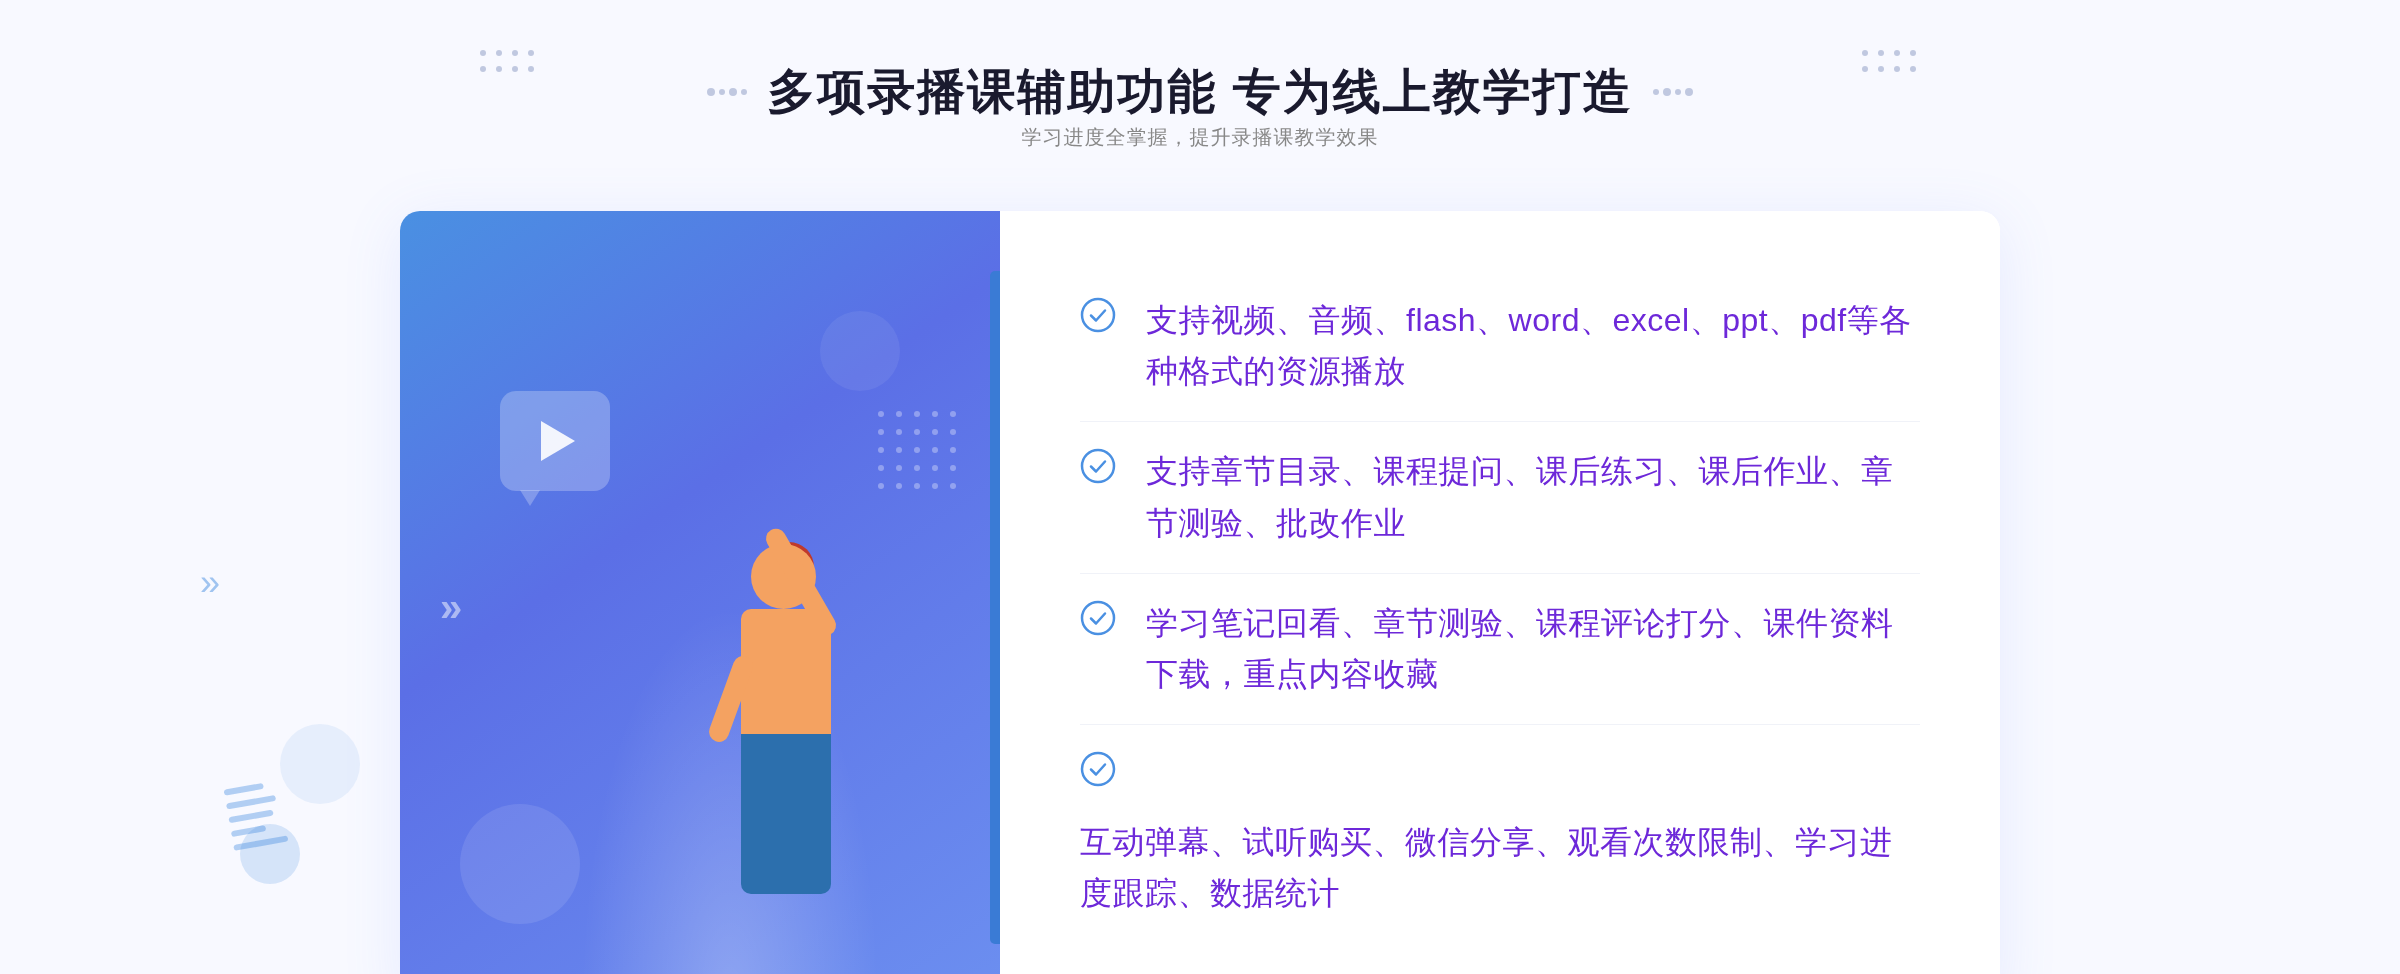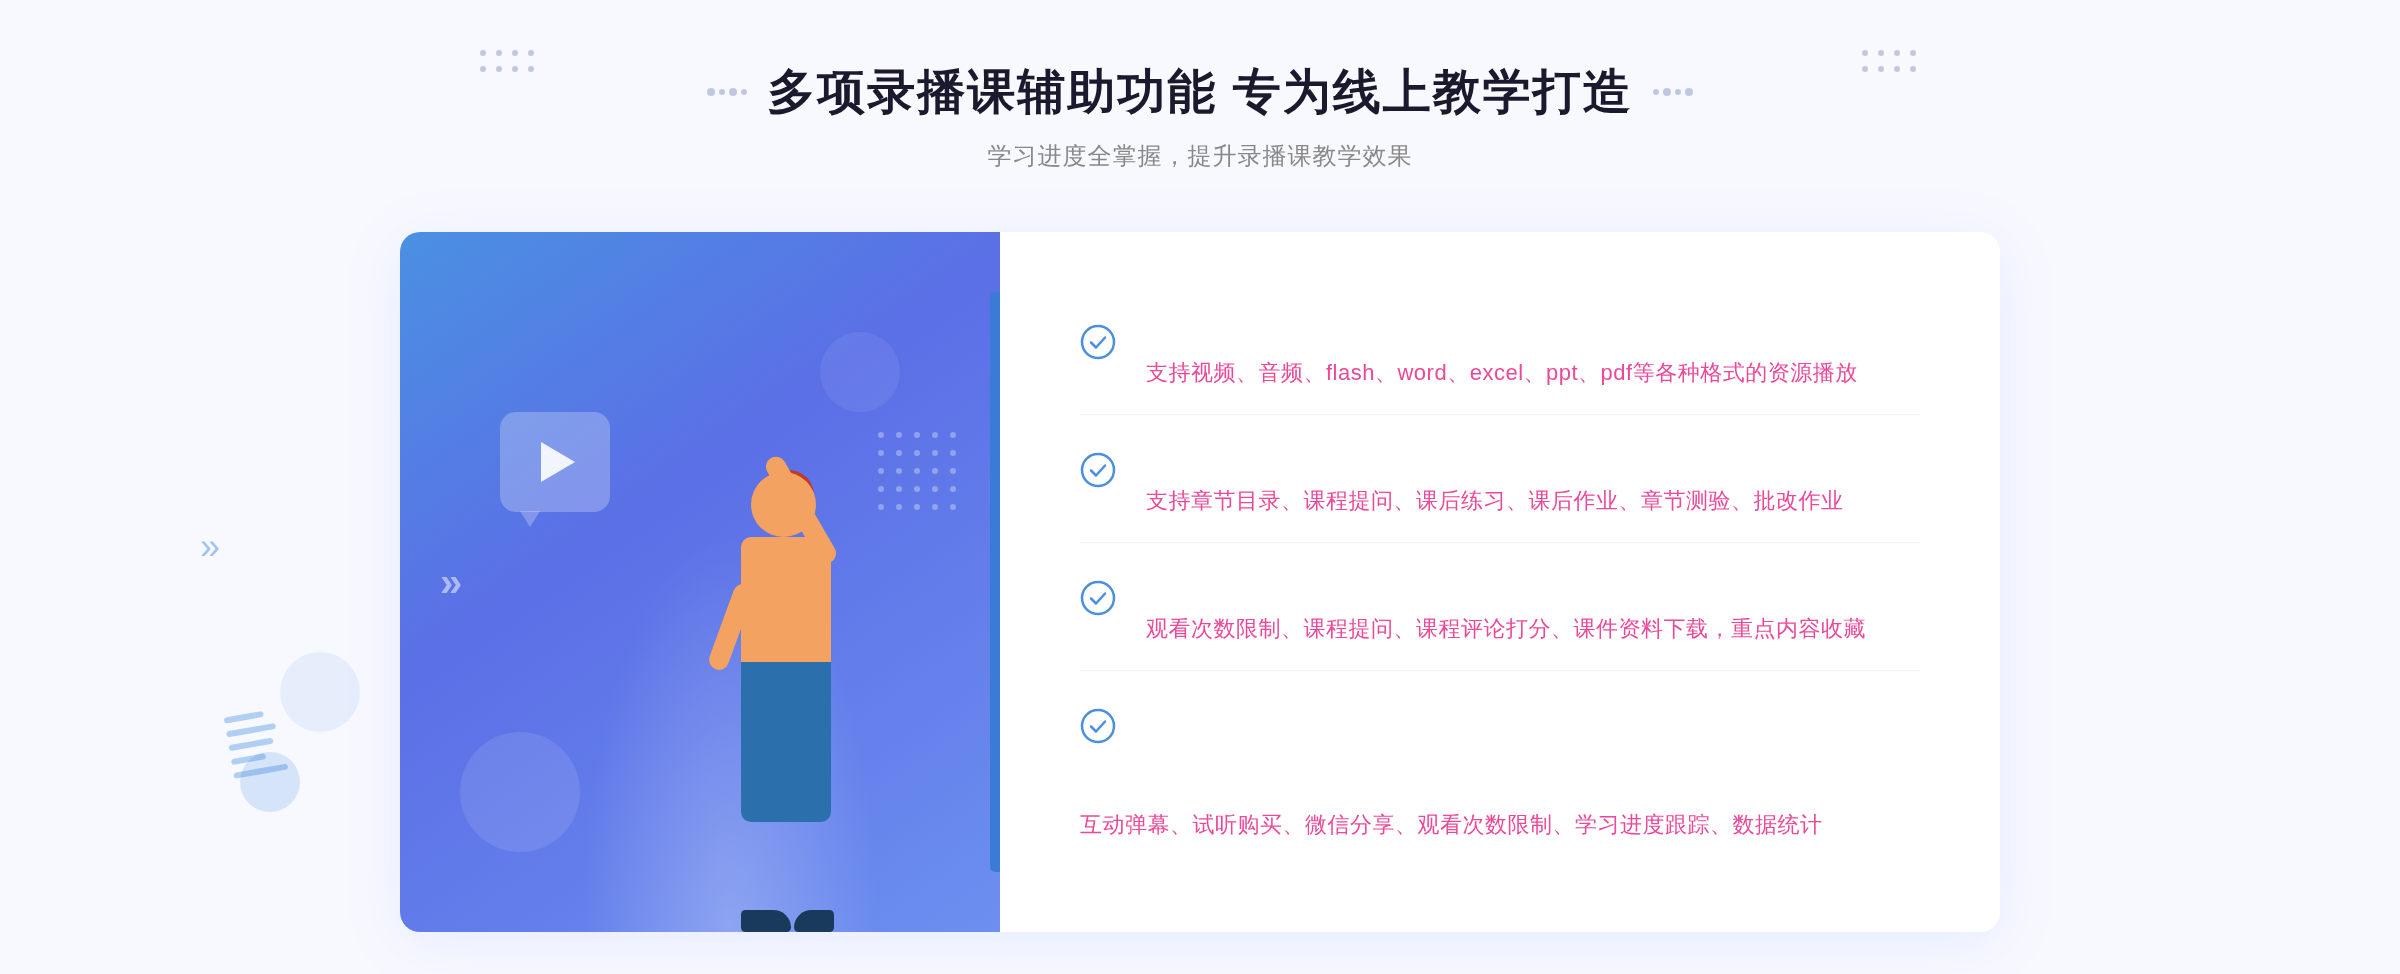--- a/index.html
+++ b/index.html
@@ -61,22 +61,21 @@
     }
 
     .main-title {
       font-size: 48px;
       font-weight: 700;
       color: #1a1a2e;
       letter-spacing: 2px;
     }
 
     .sub-title {
-      margin-top: 16px;
-      font-size: 24px;
+      font-size: 20px;
       color: #888;
       letter-spacing: 1px;
     }
 
     
     .content-area {
       display: flex;
       align-items: stretch;
       width: 1600px;
       background: #ffffff;
@@ -344,25 +343,24 @@
       flex-shrink: 0;
       margin-top: 2px;
     }
 
     .check-icon svg {
       width: 36px;
       height: 36px;
     }
 
     .feature-text {
-      font-size: 22px;
-      color: #ec4899;
+      font-size: 32px;
+      color: #6d28d9;
       line-height: 1.6;
       letter-spacing: 0.5px;
-      margin-top: 33px;
     }
 
     
     .left-chevron-deco {
       position: absolute;
       left: 200px;
       top: 50%;
       transform: translateY(20px);
       color: #4a90e2;
       font-size: 36px;
@@ -595,21 +593,21 @@
         <span class="feature-text">支持章节目录、课程提问、课后练习、课后作业、章节测验、批改作业</span>
       </div>
 
       <div class="feature-item">
         <div class="check-icon">
           <svg viewBox="0 0 36 36" fill="none" xmlns="http://www.w3.org/2000/svg">
             <circle cx="18" cy="18" r="16" stroke="#4a90e2" stroke-width="2.5"></circle>
             <path d="M11 18.5l5 5 9-10" stroke="#4a90e2" stroke-width="2.5" stroke-linecap="round" stroke-linejoin="round"></path>
           </svg>
         </div>
-        <span class="feature-text">观看次数限制、课程提问、课程评论打分、课件资料下载，重点内容收藏</span>
+        <span class="feature-text">学习笔记回看、章节测验、课程评论打分、课件资料下载，重点内容收藏</span>
       </div>
 
       <div class="feature-item">
         <div class="check-icon">
           <svg viewBox="0 0 36 36" fill="none" xmlns="http://www.w3.org/2000/svg">
             <circle cx="18" cy="18" r="16" stroke="#4a90e2" stroke-width="2.5"></circle>
             <path d="M11 18.5l5 5 9-10" stroke="#4a90e2" stroke-width="2.5" stroke-linecap="round" stroke-linejoin="round"></path>
           </svg>
         </div>
         <span class="feature-text">互动弹幕、试听购买、微信分享、观看次数限制、学习进度跟踪、数据统计</span>

